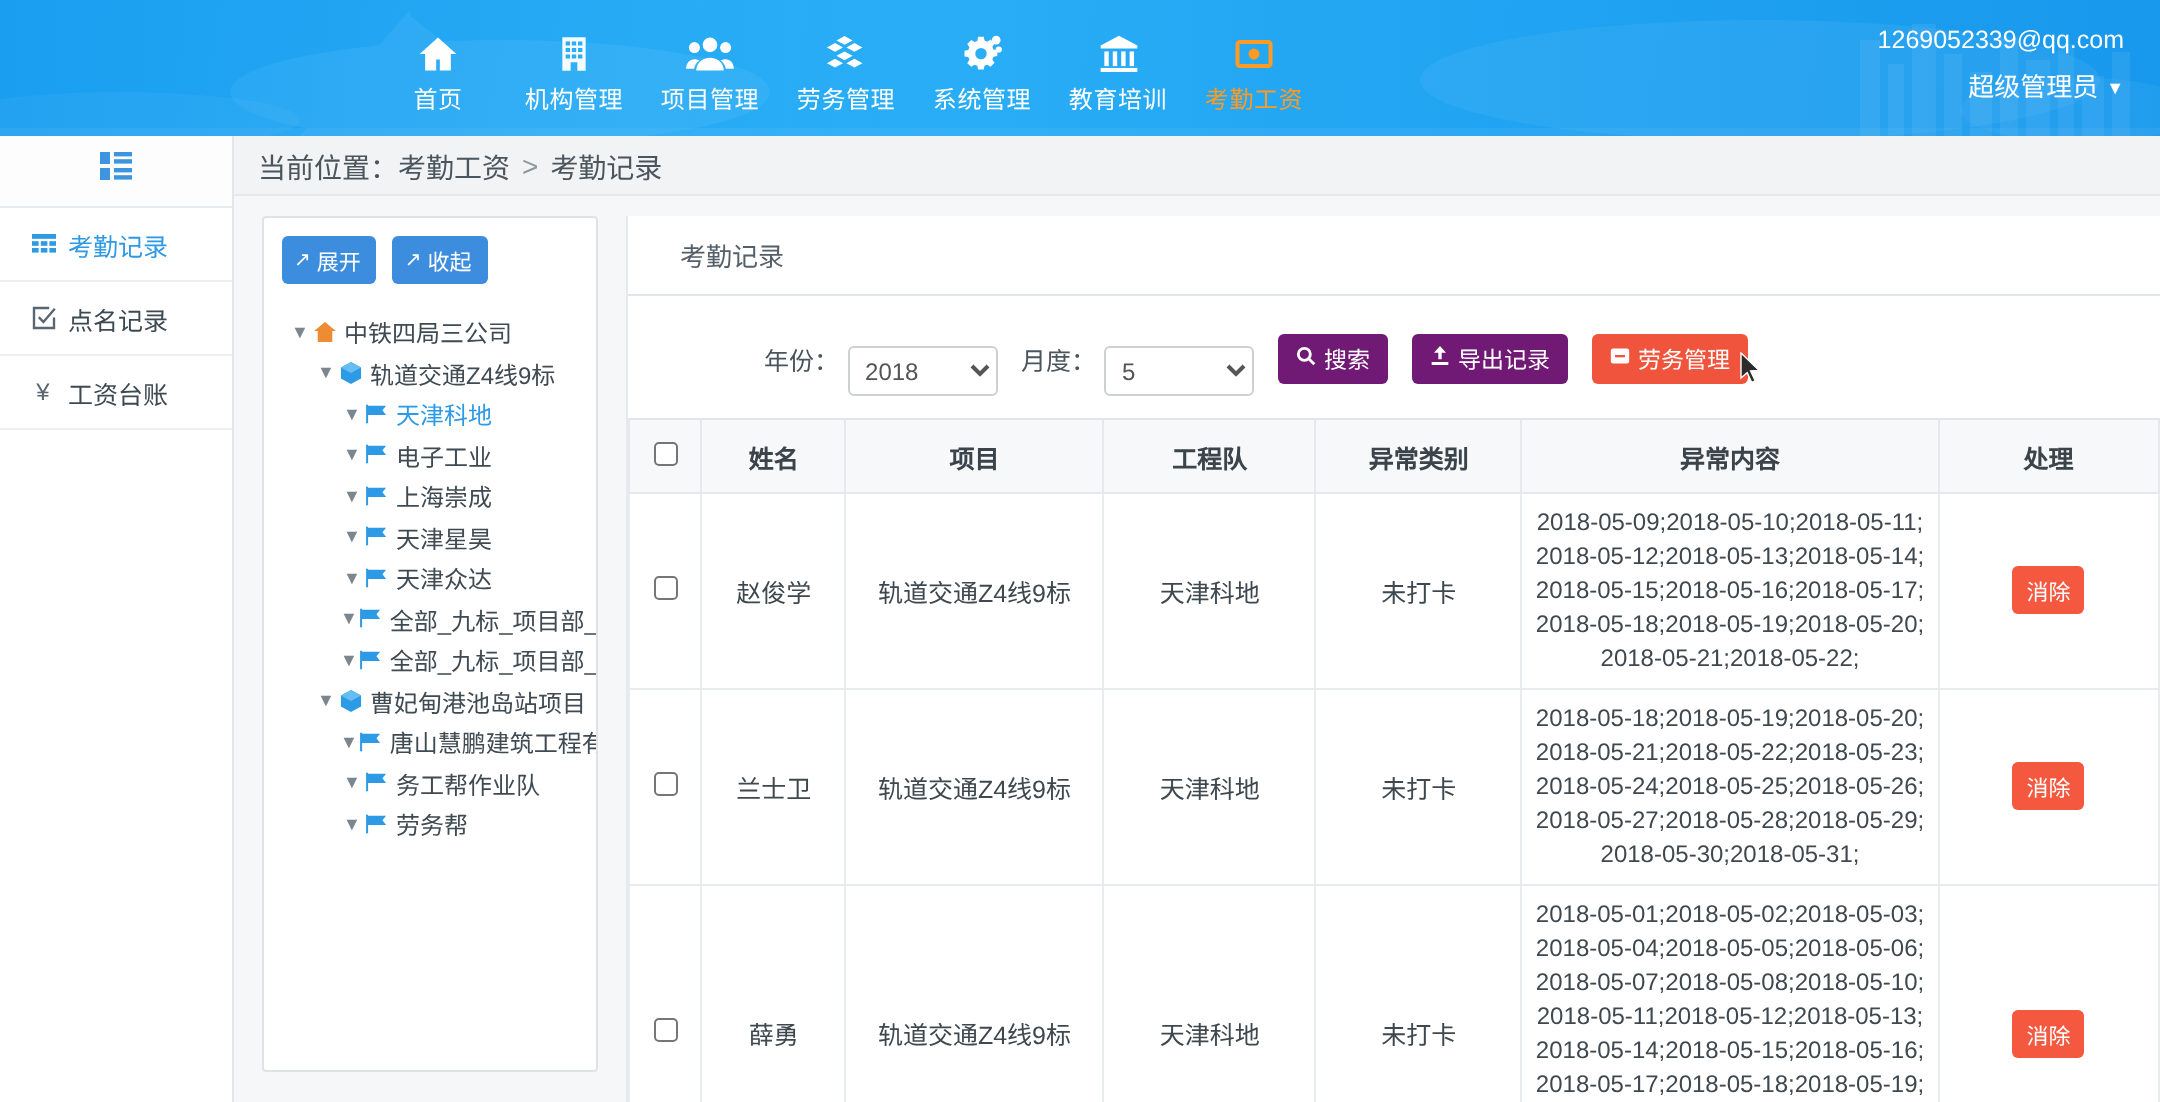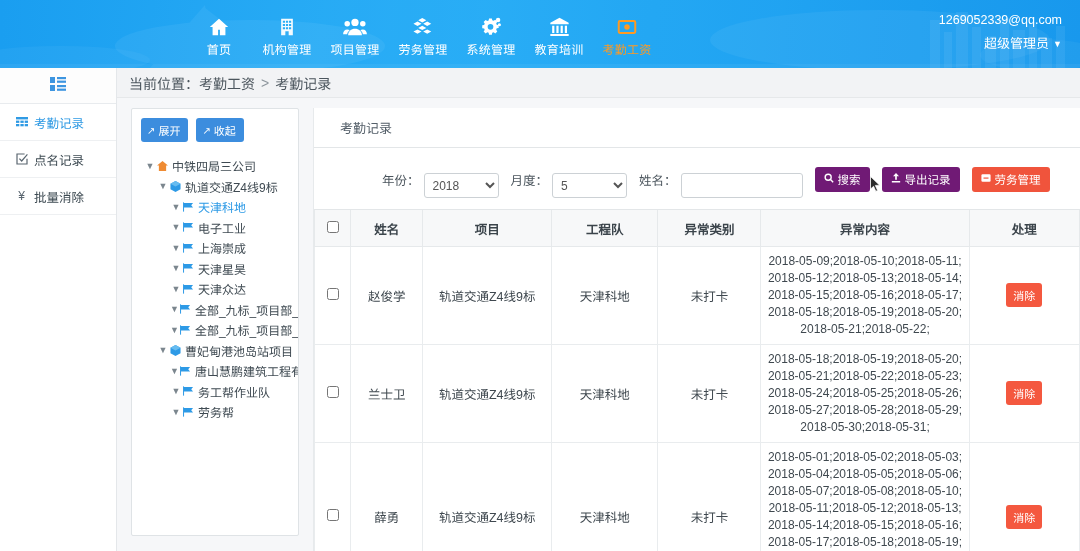--- a/index.html
+++ b/index.html
@@ -500,21 +500,21 @@
       <span class="sb-ico">
         <svg width="12" height="12" viewBox="0 0 12 12" fill="none" stroke="currentColor" stroke-width="1.2">
             <path d="M11 5.8V11H1V1h7.6"></path>
             <path d="M3.4 5.6 5.7 8 11.4 1.4"></path>
           </svg>
       </span>
       <span>点名记录</span>
     </div>
     <div class="sb-item">
       <span class="sb-ico">¥</span>
-      <span>批量消除</span>
+      <span>工资台账</span>
     </div>
   </aside>
 
   <main class="content">
 
     <div class="crumb">
       <span>当前位置：</span>
       <span>考勤工资</span>
       <span class="sep">&gt;</span>
       <span>考勤记录</span>
@@ -679,24 +679,20 @@
             <span class="flabel">年份：</span>
             <select class="fsel">
               <option>2018</option>
             </select>
           </div>
           <div class="fgroup">
             <span class="flabel">月度：</span>
             <select class="fsel">
               <option>5</option>
             </select>
-          </div>
-          <div class="fgroup">
-            <span class="flabel">姓名：</span>
-            <input class="finp" type="text" value="" style="">
           </div>
           <button class="btn btn-blue">
             <span class="bi">
               <svg width="10" height="10" viewBox="0 0 12 12" fill="none" stroke="#fff" stroke-width="1.7">
                   <circle cx="5" cy="5" r="3.6"></circle>
                   <path d="M7.8 7.8 11 11"></path>
                 </svg>
             </span>
             <span>搜索</span>
           </button>

